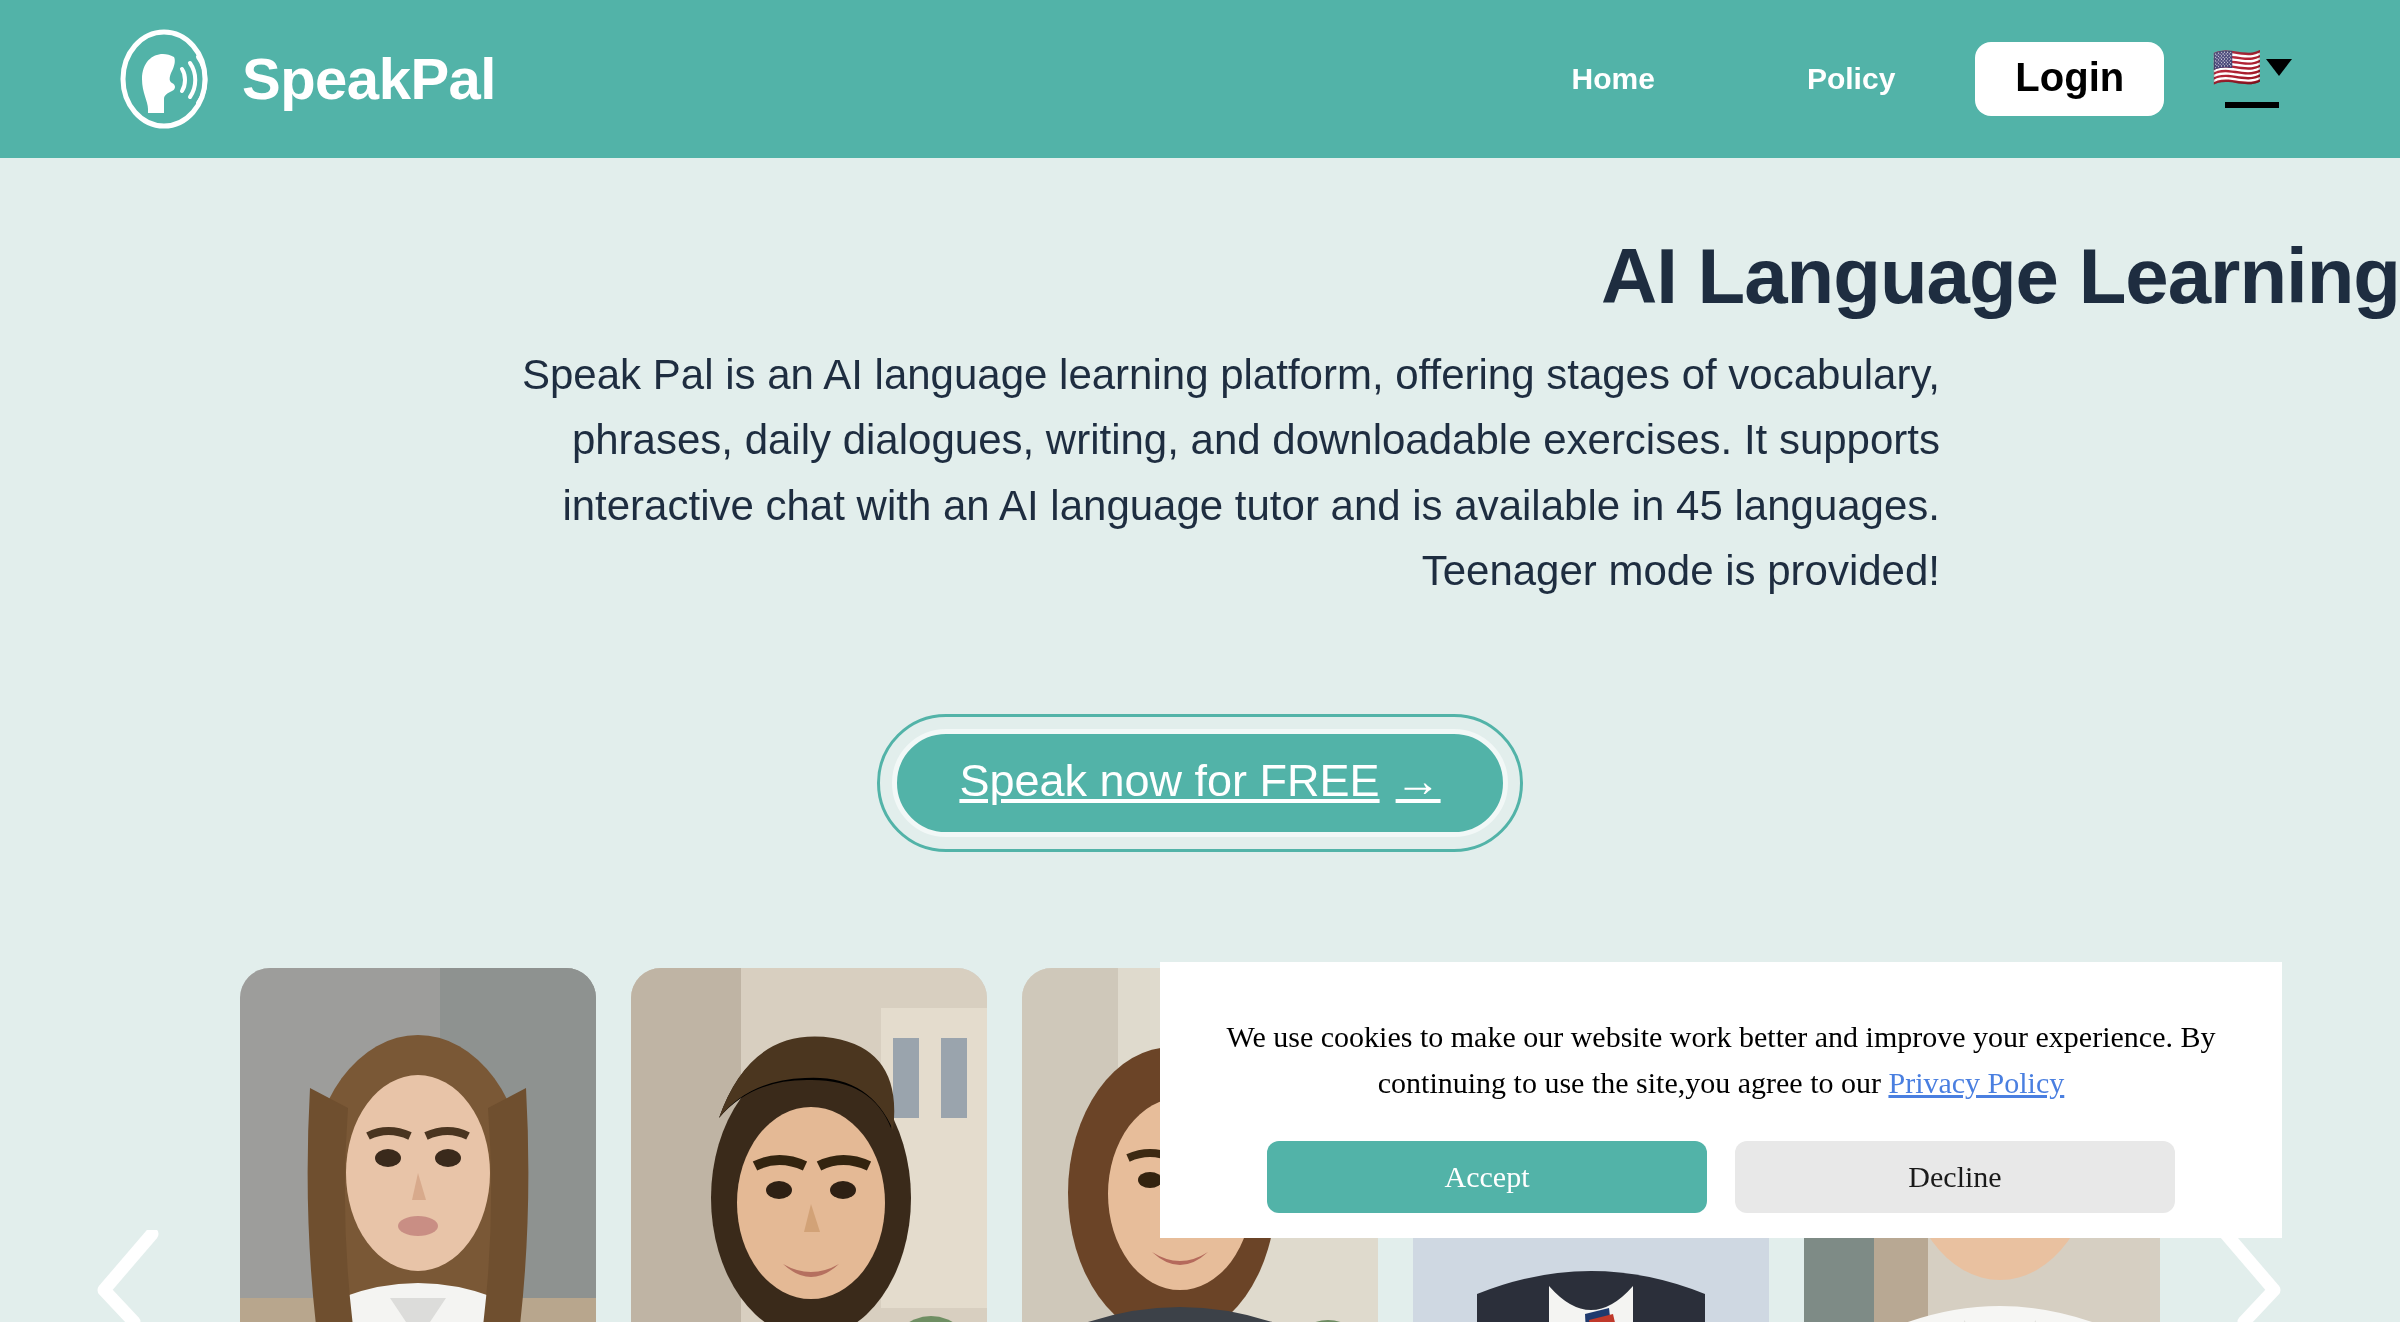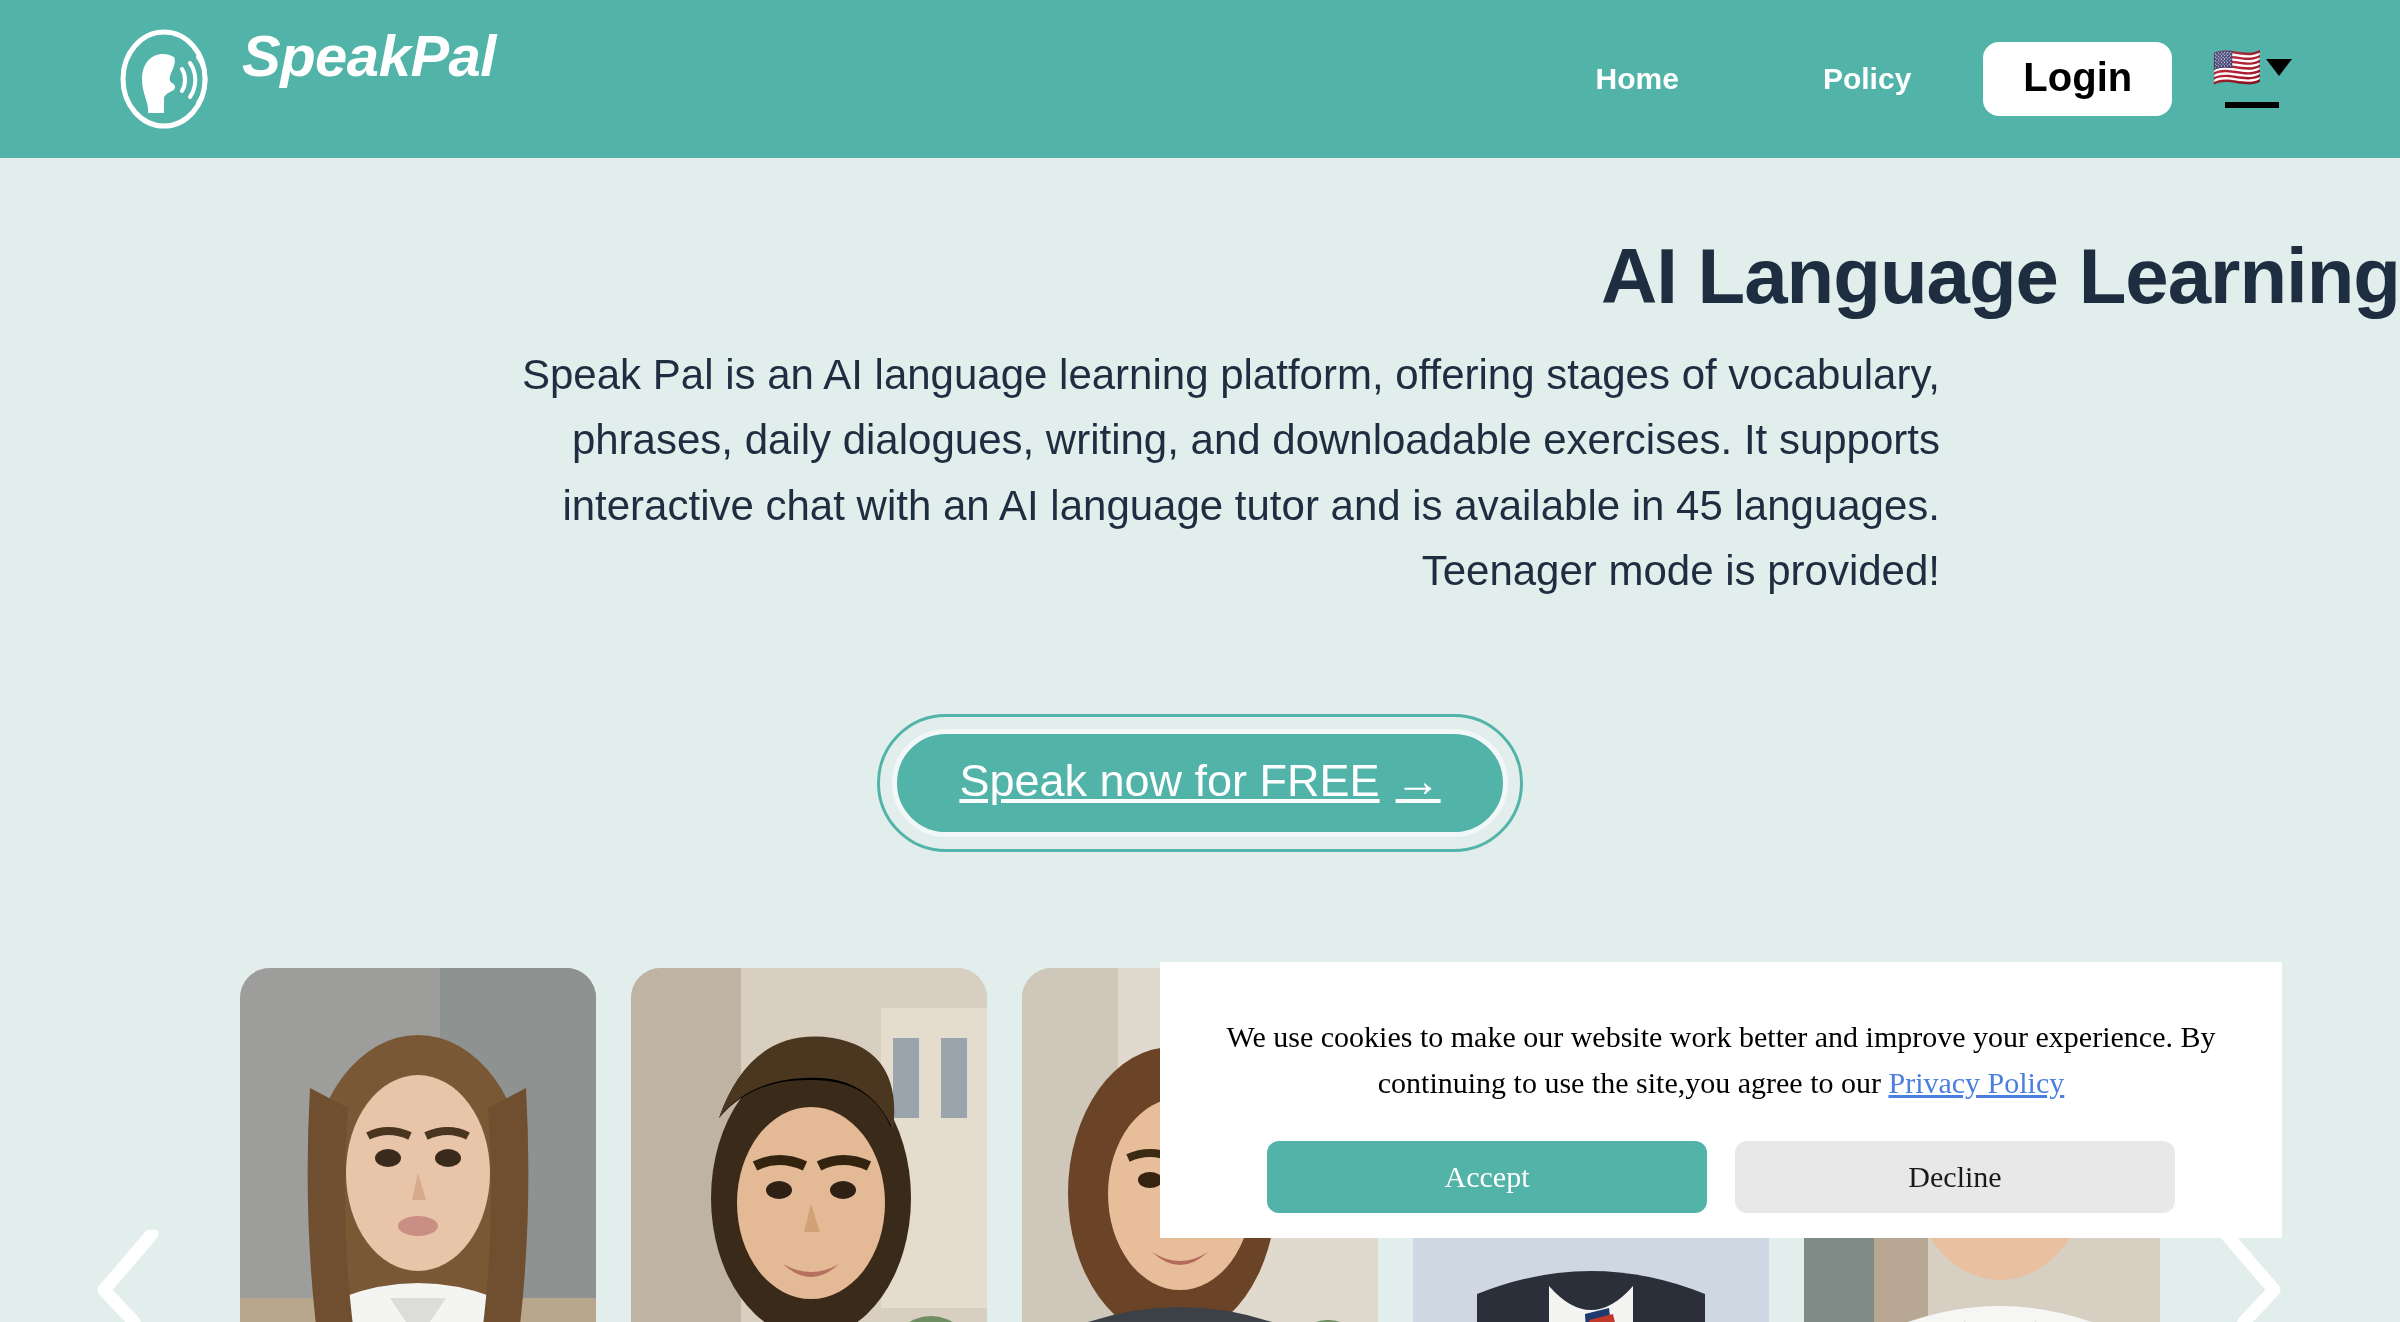--- a/index.html
+++ b/index.html
@@ -24,24 +24,23 @@
     width: 2400px;
     height: 158px;
     background: #52b3a8;
     display: flex;
     align-items: center;
     z-index: 40;
   }
 
   .brand {
     display: flex;
-    align-items: flex-start;
+    align-items: center;
     margin-left: 112px;
     gap: 26px;
-    font-style: italic;
   }
 
   .logo-mark {
     width: 104px;
     height: 104px;
     flex: 0 0 104px;
   }
 
   .brand-name {
     font-size: 58px;
@@ -49,21 +48,21 @@
     color: #ffffff;
     letter-spacing: -0.5px;
     line-height: 1;
   }
 
   .nav {
     margin-left: auto;
     display: flex;
     align-items: center;
     margin-right: 108px;
-    gap: 4px;
+    gap: 12px;
   }
 
   .nav-link {
     font-size: 30px;
     font-weight: bold;
     color: #ffffff;
     text-decoration: none;
     padding: 10px 4px;
     cursor: pointer;
     white-space: nowrap;

